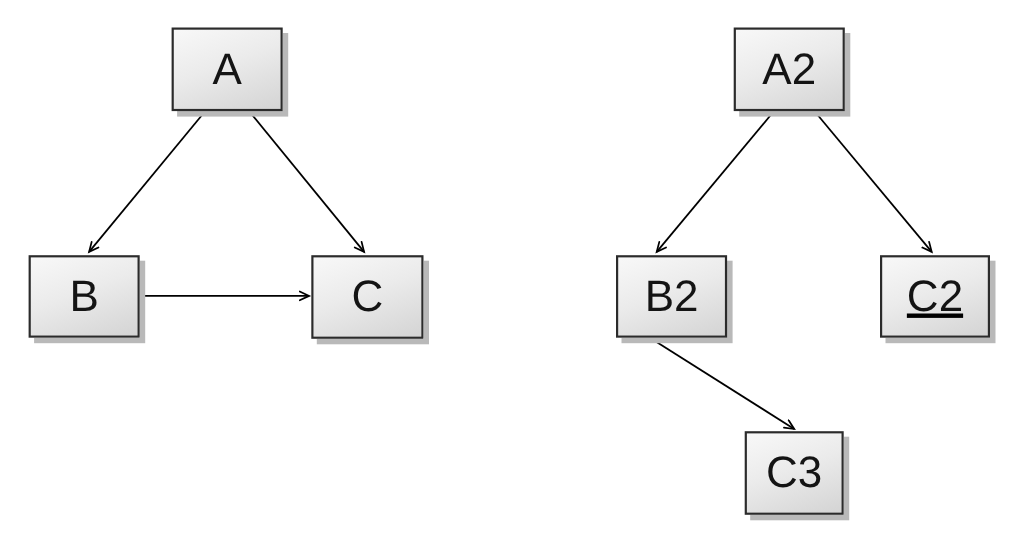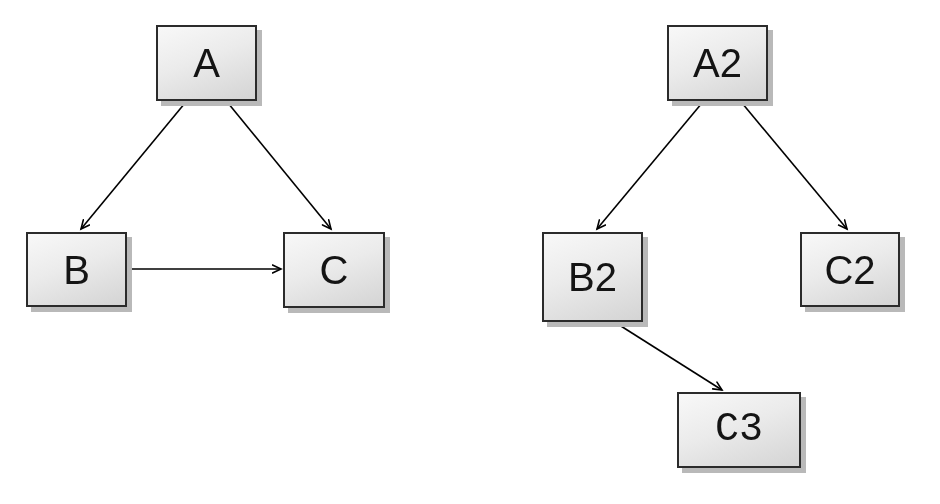--- a/index.html
+++ b/index.html
@@ -79,23 +79,23 @@
       </div>
       <div class="node" style="left: 26px; top: 232px; width: 101px; height: 75px;">
         <span class="node-label">B</span>
       </div>
       <div class="node" style="left: 283px; top: 232px; width: 102px; height: 76px;">
         <span class="node-label">C</span>
       </div>
       <div class="node" style="left: 667px; top: 25px; width: 101px; height: 76px;">
         <span class="node-label">A2</span>
       </div>
-      <div class="node" style="left: 542px; top: 232px; width: 101px; height: 90px;">
+      <div class="node" style="left: 560px; top: 232px; width: 101px; height: 75px;">
         <span class="node-label">B2</span>
       </div>
-      <div class="node" style="left: 800px; top: 232px; width: 100px; height: 75px;">
+      <div class="node" style="left: 800px; top: 232px; width: 100px; height: 75px; text-decoration: underline;">
         <span class="node-label">C2</span>
       </div>
-      <div class="node" style="left: 677px; top: 392px; width: 124px; height: 76px; font-family: Liberation Mono, monospace;">
+      <div class="node" style="left: 677px; top: 392px; width: 90px; height: 76px;">
         <span class="node-label">C3</span>
       </div>
     </div>
 </div>
 
 </body></html>

